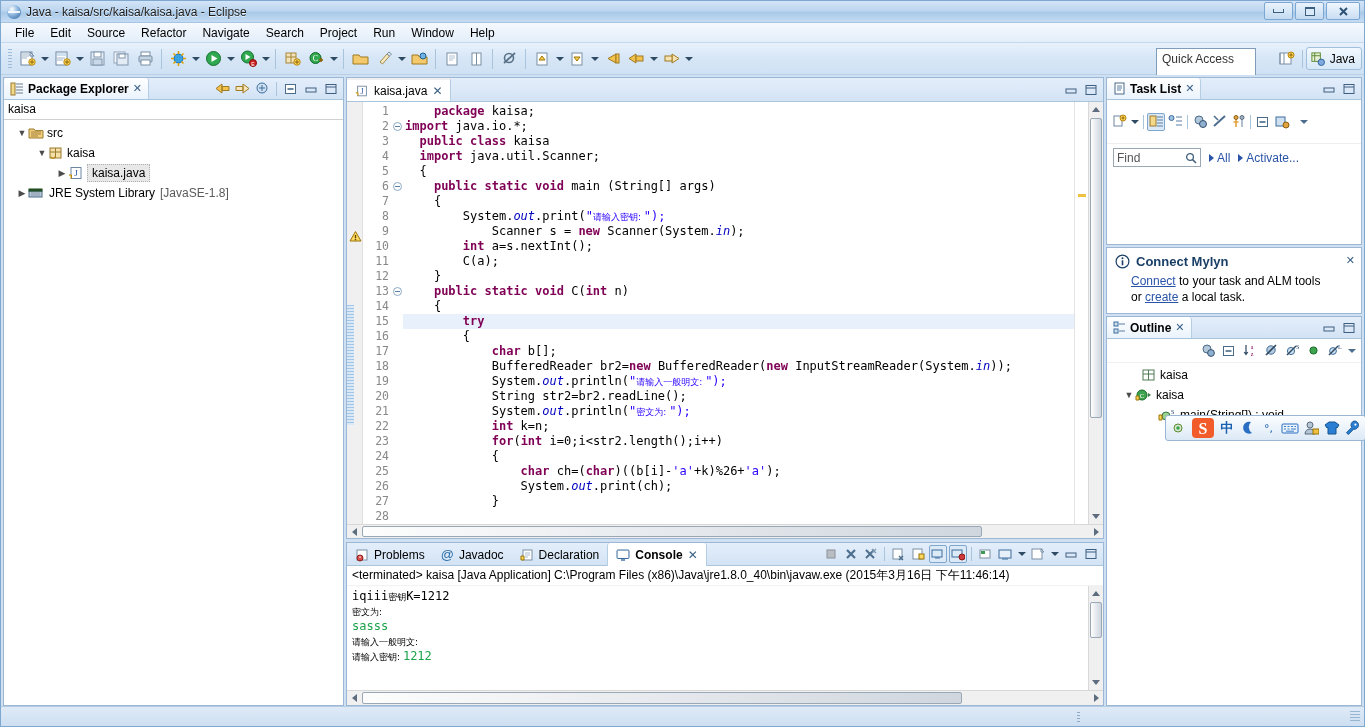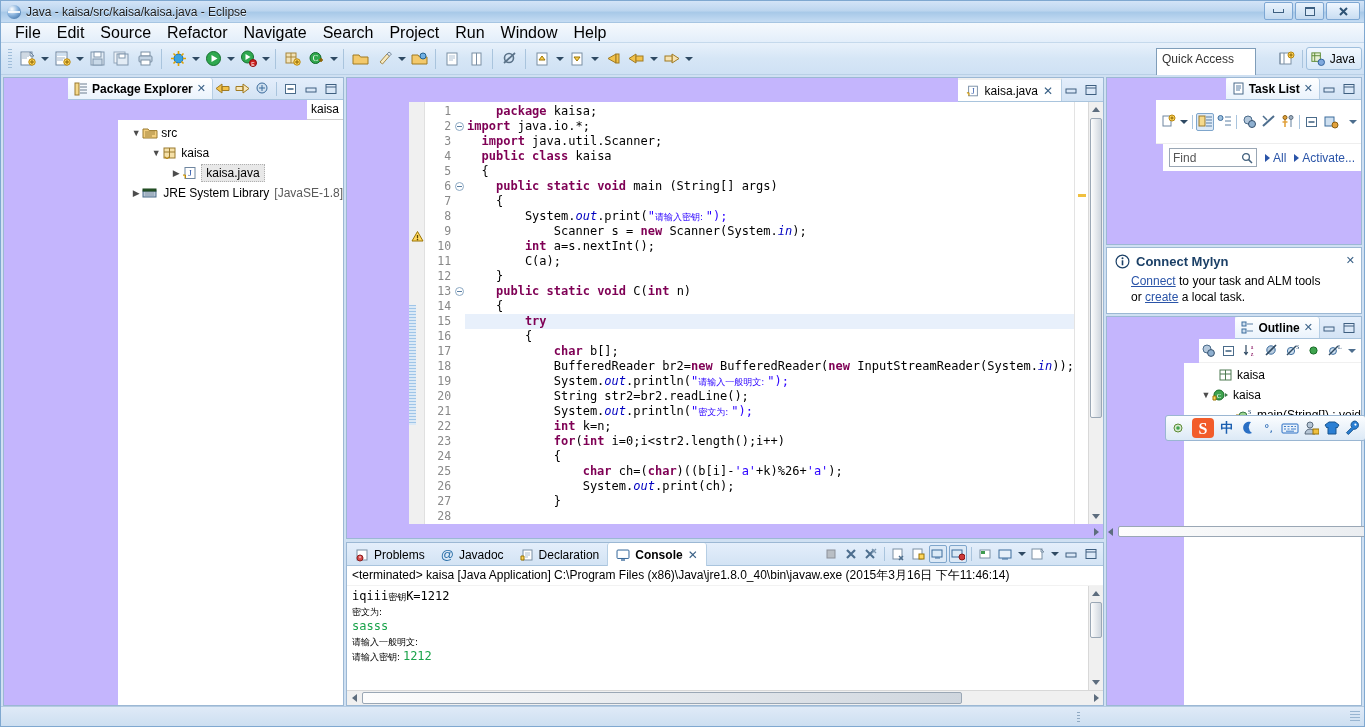--- a/index.html
+++ b/index.html
@@ -54,21 +54,21 @@
   .glyph-max:after{content:"";position:absolute;left:-1px;right:-1px;top:-1px;height:2px;background:#3c5f80;}
 
   
   #menubar{
     height:20px; flex:0 0 20px;
     background:linear-gradient(to bottom,#f5f9fd,#e3eefa);
     border-bottom:1px solid #c5d9ec;
     display:flex; align-items:center; padding-left:6px;
   }
   .menu-item{
-    padding:2px 8px; font-size:16px; color:#000; cursor:default; white-space:nowrap;
+    padding:2px 8px; font-size:12px; color:#000; cursor:default; white-space:nowrap;
   }
 
   
   #toolbar{
     height:32px; flex:0 0 32px;
     background:linear-gradient(to bottom,#e8f1fb 0%,#d6e6f6 50%,#cfe1f4 100%);
     border-bottom:1px solid #b9d0e6;
     display:flex; align-items:center; padding:0 4px; position:relative;
   }
   .tb-grip{ width:4px;height:20px;margin:0 3px;
@@ -106,21 +106,20 @@
   
   #workarea{ flex:1 1 auto; display:flex; position:relative; overflow:hidden;
     background:#cfe0f2; padding:2px 2px 0 2px; }
   #left-col{ width:341px; flex:0 0 341px; display:flex; flex-direction:column; }
   #center-col{ flex:1 1 auto; display:flex; flex-direction:column; margin:0 2px; min-width:0;}
   #right-col{ width:256px; flex:0 0 256px; display:flex; flex-direction:column; }
 
   .view{
     background:#c4b5fd; border:1px solid #9cb8d4; display:flex; flex-direction:column;
     min-height:0;
-    align-items:flex-end;
   }
   .view-tabbar{
     height:22px;flex:0 0 22px;display:flex;align-items:stretch;
     background:linear-gradient(to bottom,#e4eefb,#d3e3f4);
     border-bottom:1px solid #a9c4dd; position:relative;
   }
   .view-tab{
     display:flex;align-items:center;gap:4px;padding:0 6px;
     background:linear-gradient(to bottom,#ffffff,#eaf3fc);
     border-right:1px solid #b6cee4;
@@ -766,22 +765,22 @@
               <div class="fold"></div>
               <div class="fold"></div>
               <div class="fold"></div>
               <div class="fold"></div>
               <div class="fold"></div>
               <div class="fold"></div>
             </div>
           <div id="code-area">
               <div class="cl"><span>    </span><span class="kw">package</span><span> kaisa;</span></div>
               <div class="cl"><span></span><span class="kw">import</span><span> java.io.*;</span></div>
+              <div class="cl"><span>  </span><span class="kw">public class</span><span> kaisa</span></div>
               <div class="cl"><span>  </span><span class="kw">import</span><span> java.util.Scanner;</span></div>
-              <div class="cl"><span>  </span><span class="kw">public class</span><span> kaisa</span></div>
               <div class="cl"><span>  {</span></div>
               <div class="cl"><span>    </span><span class="kw">public static void</span><span> main (String[] args)</span></div>
               <div class="cl"><span>    {</span></div>
               <div class="cl"><span>        System.</span><span class="fld">out</span><span>.print(</span><span class="str">"</span><span class="cjk">请输入密钥: </span><span class="str">");</span></div>
               <div class="cl"><span>            Scanner s = </span><span class="kw">new</span><span> Scanner(System.</span><span class="fld">in</span><span>);</span></div>
               <div class="cl"><span>        </span><span class="kw">int</span><span> a=s.nextInt();</span></div>
               <div class="cl"><span>        C(a);</span></div>
               <div class="cl"><span>    }</span></div>
               <div class="cl"><span>    </span><span class="kw">public static void</span><span> C(</span><span class="kw">int</span><span> n)</span></div>
               <div class="cl"><span>    {</span></div>

